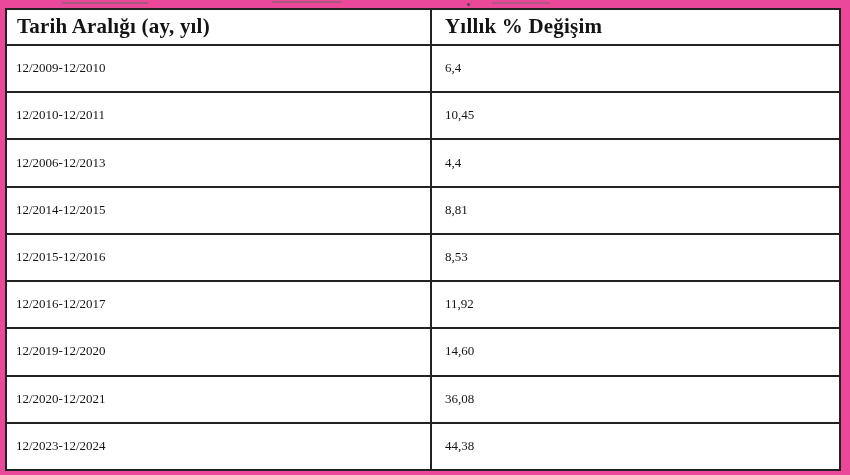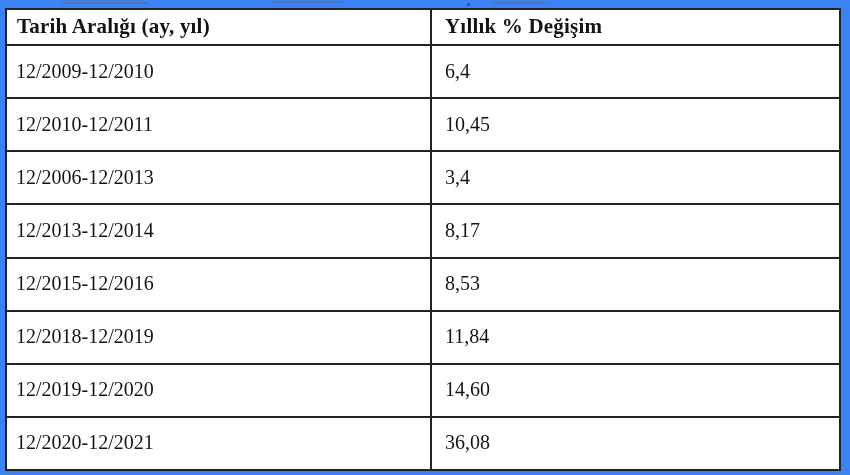--- a/index.html
+++ b/index.html
@@ -8,21 +8,21 @@
     width: 850px;
     height: 475px;
     background: #ffffff;
     overflow: hidden;
     font-family: "Liberation Serif", "DejaVu Serif", serif;
   }
   .page {
     position: relative;
     width: 850px;
     height: 475px;
-    background: #3b82f6;
+    background: #ec4899;
   }
   
   .artifact {
     position: absolute;
     background: #6a6a6a;
   }
   .artifact.dash-1 { left: 62px;  top: 2px; width: 86px; height: 2px; opacity: .55; }
   .artifact.dash-2 { left: 272px; top: 1px; width: 70px; height: 2px; opacity: .5;  }
   .artifact.dash-3 { left: 492px; top: 2px; width: 58px; height: 2px; opacity: .45; }
   .artifact.dot-1  { left: 467px; top: 3px; width: 3px;  height: 3px; border-radius: 50%; background:#4a4a4a; }
@@ -47,21 +47,21 @@
   }
   th {
     height: 32px;
     font-size: 21px;
     font-weight: bold;
     text-align: left;
     padding: 0 6px 2px 10px;
     letter-spacing: 0.2px;
   }
   td {
-    font-size: 20px;
+    font-size: 13px;
     font-weight: normal;
     padding: 0 6px 1px 9px;
     margin-top: 28px;
   }
   td.change-cell, th.change-head { padding-left: 13px; }
   
   .scan-table { filter: contrast(1.02); }
 </style>
 </head>
 <body>
@@ -88,37 +88,41 @@
       <tr>
         <td>12/2009-12/2010</td>
         <td class="change-cell">6,4</td>
       </tr>
       <tr>
         <td>12/2010-12/2011</td>
         <td class="change-cell">10,45</td>
       </tr>
       <tr>
         <td>12/2006-12/2013</td>
-        <td class="change-cell">3,4</td>
+        <td class="change-cell">4,4</td>
       </tr>
       <tr>
-        <td>12/2013-12/2014</td>
-        <td class="change-cell">8,17</td>
+        <td>12/2014-12/2015</td>
+        <td class="change-cell">8,81</td>
       </tr>
       <tr>
         <td>12/2015-12/2016</td>
         <td class="change-cell">8,53</td>
       </tr>
       <tr>
-        <td>12/2018-12/2019</td>
-        <td class="change-cell">11,84</td>
+        <td>12/2016-12/2017</td>
+        <td class="change-cell">11,92</td>
       </tr>
       <tr>
         <td>12/2019-12/2020</td>
         <td class="change-cell">14,60</td>
       </tr>
       <tr>
         <td>12/2020-12/2021</td>
         <td class="change-cell">36,08</td>
       </tr>
+      <tr>
+        <td>12/2023-12/2024</td>
+        <td class="change-cell">44,38</td>
+      </tr>
     </tbody>
   </table>
 </div>
 
 </body></html>

